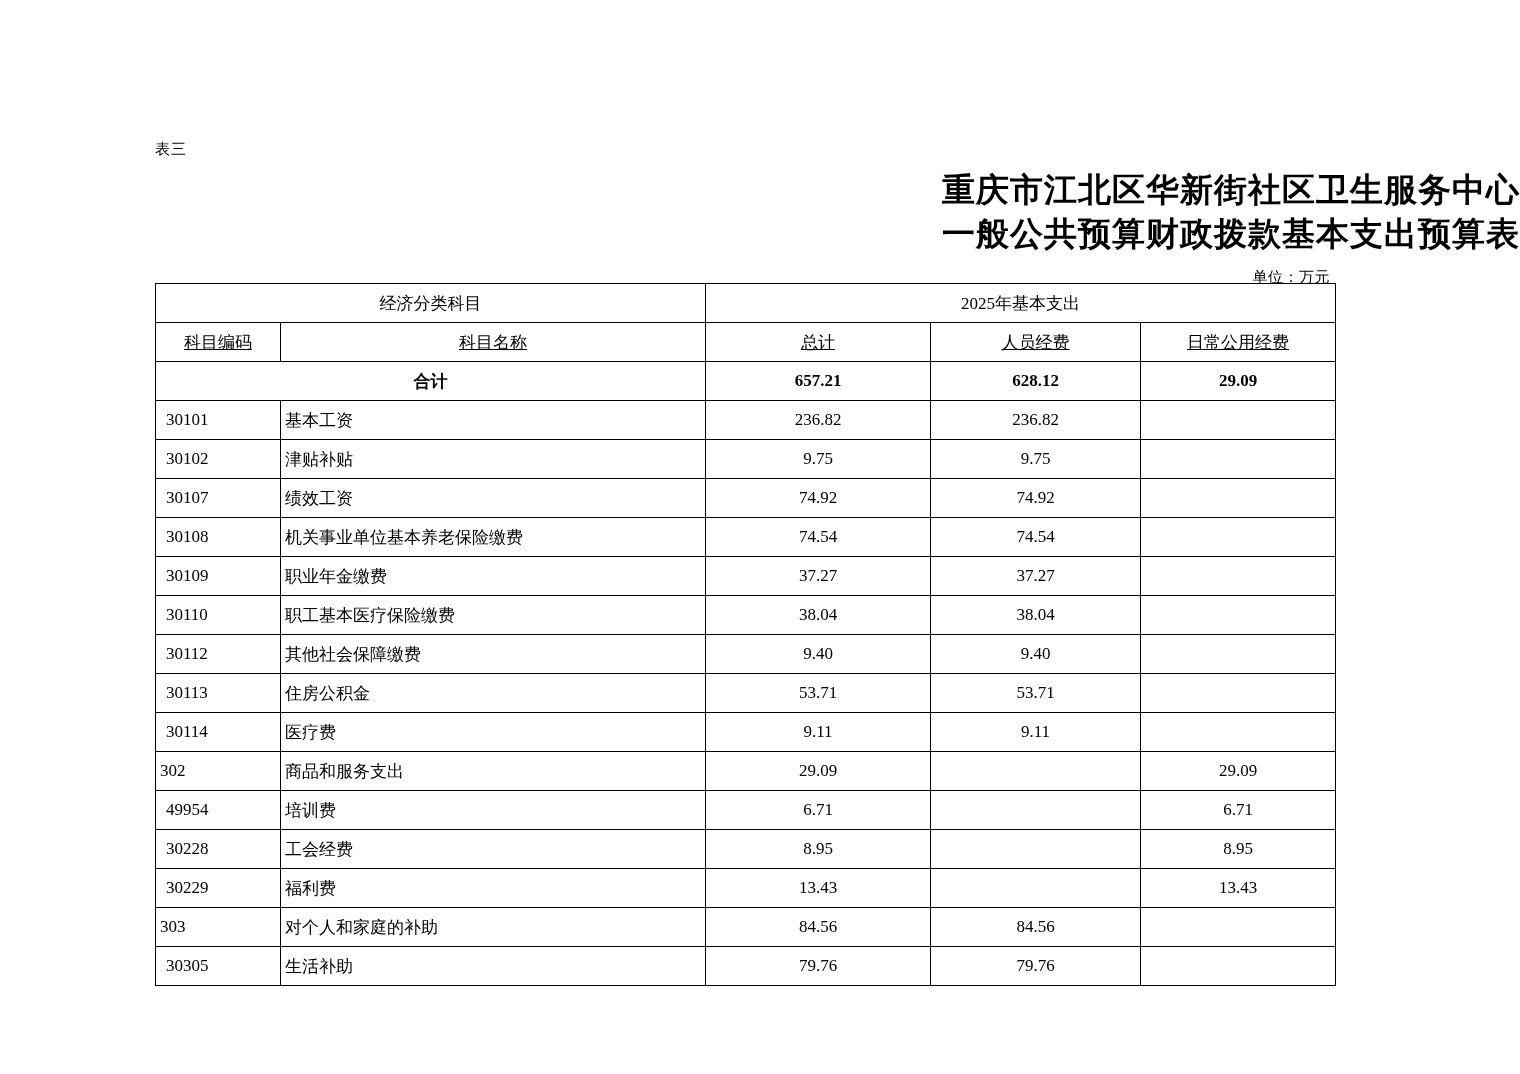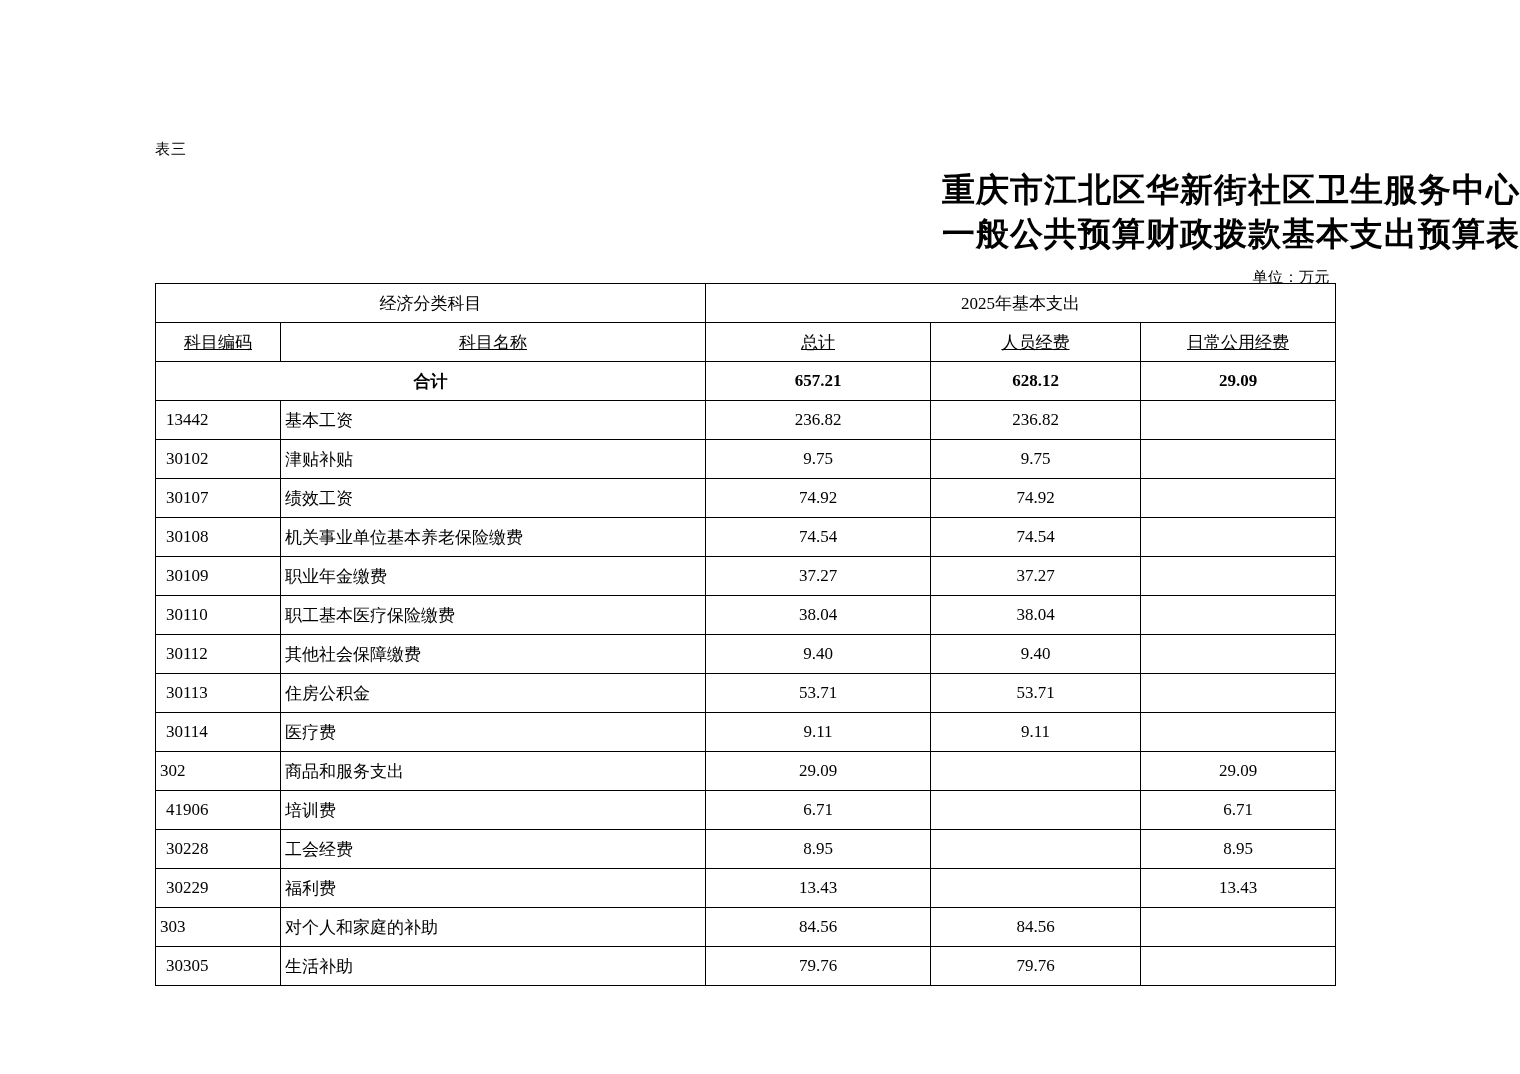--- a/index.html
+++ b/index.html
@@ -143,21 +143,21 @@
         <td class="hdr-sub">日常公用经费</td>
       </tr>
       <tr class="sum-row">
         <td colspan="2">合计</td>
         <td>657.21</td>
         <td>628.12</td>
         <td>29.09</td>
       </tr>
 
       <tr>
-        <td class="code-cell indent">13442</td>
+        <td class="code-cell indent">30101</td>
         <td class="name-cell">基本工资</td>
         <td class="num-cell">236.82</td>
         <td class="num-cell">236.82</td>
         <td class="num-cell"></td>
       </tr>
       <tr>
         <td class="code-cell indent">30102</td>
         <td class="name-cell">津贴补贴</td>
         <td class="num-cell">9.75</td>
         <td class="num-cell">9.75</td>
@@ -213,21 +213,21 @@
         <td class="num-cell"></td>
       </tr>
       <tr>
         <td class="code-cell">302</td>
         <td class="name-cell">商品和服务支出</td>
         <td class="num-cell">29.09</td>
         <td class="num-cell"></td>
         <td class="num-cell">29.09</td>
       </tr>
       <tr>
-        <td class="code-cell indent">41906</td>
+        <td class="code-cell indent">49954</td>
         <td class="name-cell">培训费</td>
         <td class="num-cell">6.71</td>
         <td class="num-cell"></td>
         <td class="num-cell">6.71</td>
       </tr>
       <tr>
         <td class="code-cell indent">30228</td>
         <td class="name-cell">工会经费</td>
         <td class="num-cell">8.95</td>
         <td class="num-cell"></td>

